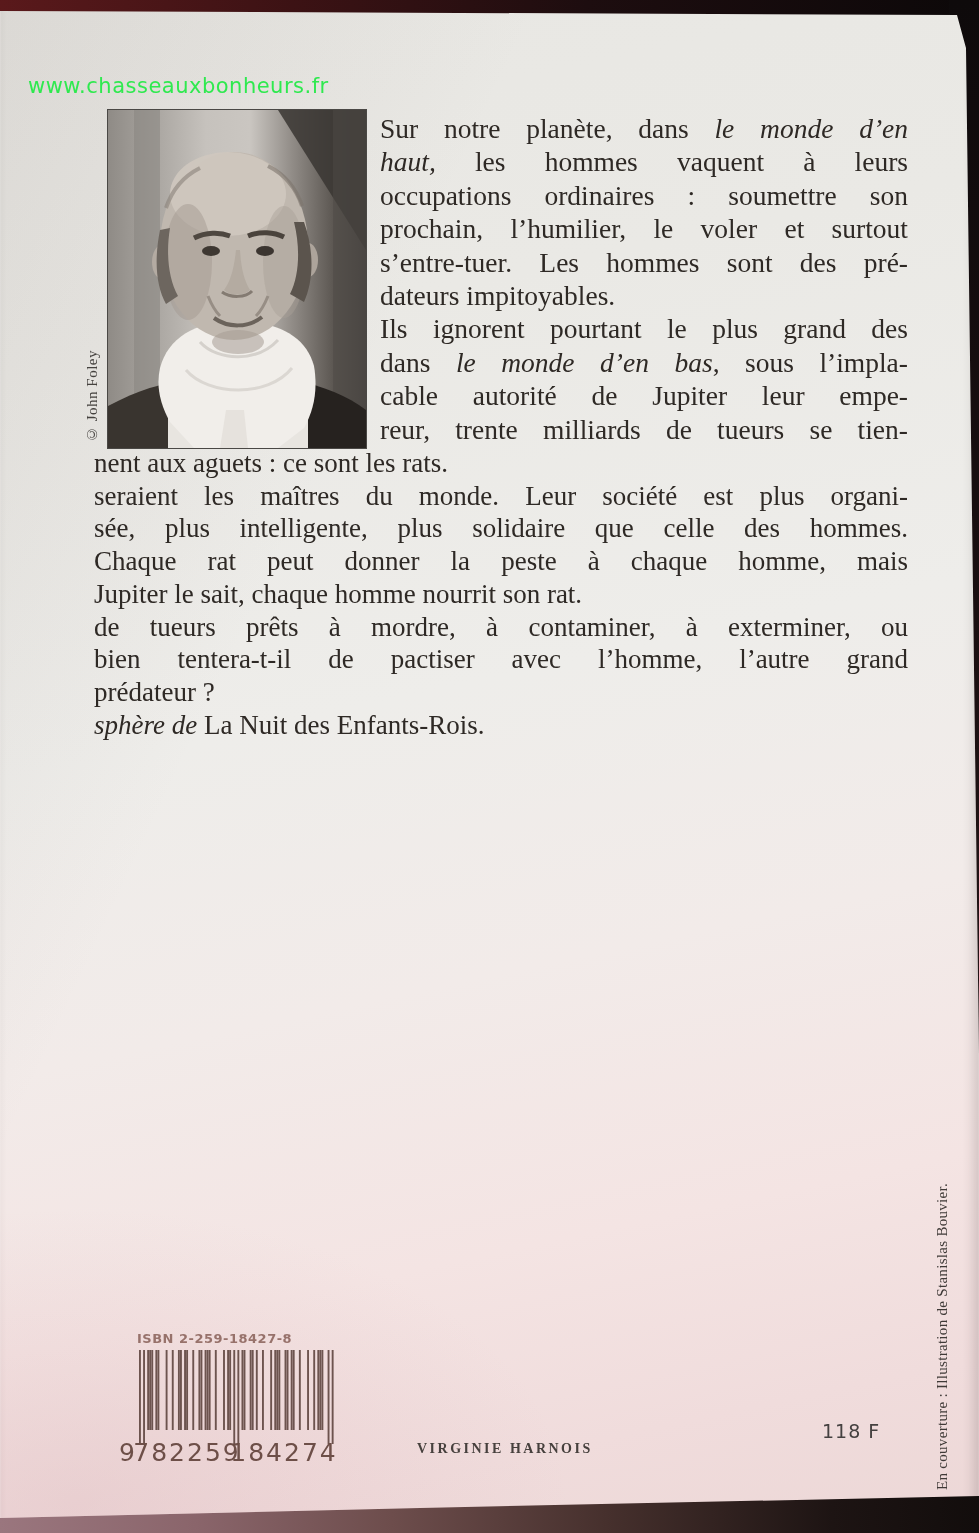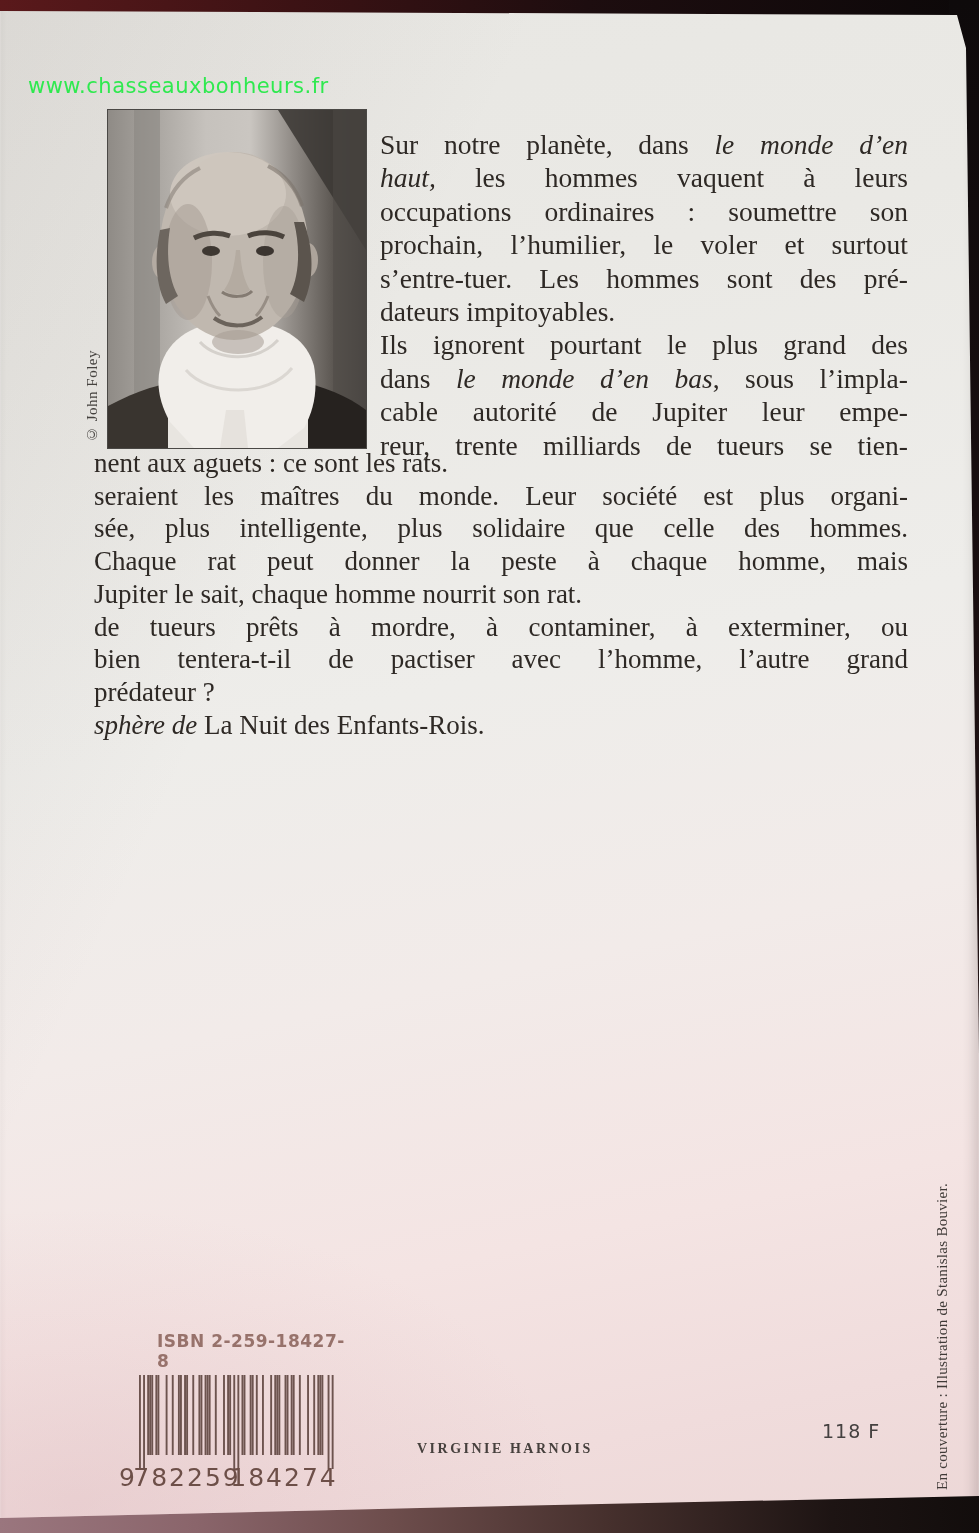--- a/index.html
+++ b/index.html
@@ -28,25 +28,25 @@
   .photo svg{display:block;width:100%;height:100%;}
   .vtext{writing-mode:vertical-rl;transform:rotate(180deg);white-space:nowrap;}
   .photo-credit{position:absolute;left:84px;top:322px;height:120px;
     font-size:15px;color:#45423f;letter-spacing:.5px;}
   .cover-credit{position:absolute;left:934px;top:1110px;height:380px;
     font-size:15px;color:#3f3a37;letter-spacing:.3px;}
   .blurb{color:#2e2925;}
   .blurb .line{text-align:justify;}
   .blurb .line.j{text-align-last:justify;}
   .blurb .it{font-style:italic;}
-  .blurb-col{position:absolute;left:380px;top:128px;width:528px;font-size:27.5px;line-height:33.4px;}
+  .blurb-col{position:absolute;left:380px;top:112px;width:528px;font-size:27.5px;line-height:33.4px;}
   .blurb-full{position:absolute;left:94px;top:447px;width:814px;font-size:27px;line-height:32.7px;}
   .barcode-block{position:absolute;left:117px;top:1331px;width:236px;}
-  .isbn-label{margin-left:40px;font-family:"DejaVu Sans","Liberation Sans",sans-serif;
-    font-weight:bold;font-size:17px;letter-spacing:.5px;}
+  .isbn-label{margin-left:20px;font-family:"DejaVu Sans","Liberation Sans",sans-serif;
+    font-weight:bold;font-size:13px;letter-spacing:.5px;}
   .barcode-svg{margin-top:4px;display:block;}
   .stamp{position:absolute;left:417px;top:1441px;font-size:14px;font-weight:700;
     letter-spacing:2.5px;color:#46403d;}
   .price{position:absolute;left:822px;top:1420px;
     font-family:"DejaVu Sans","Liberation Sans",sans-serif;
     font-size:19px;letter-spacing:1px;color:#454140;}
 </style>
 </head>
 <body>
 

